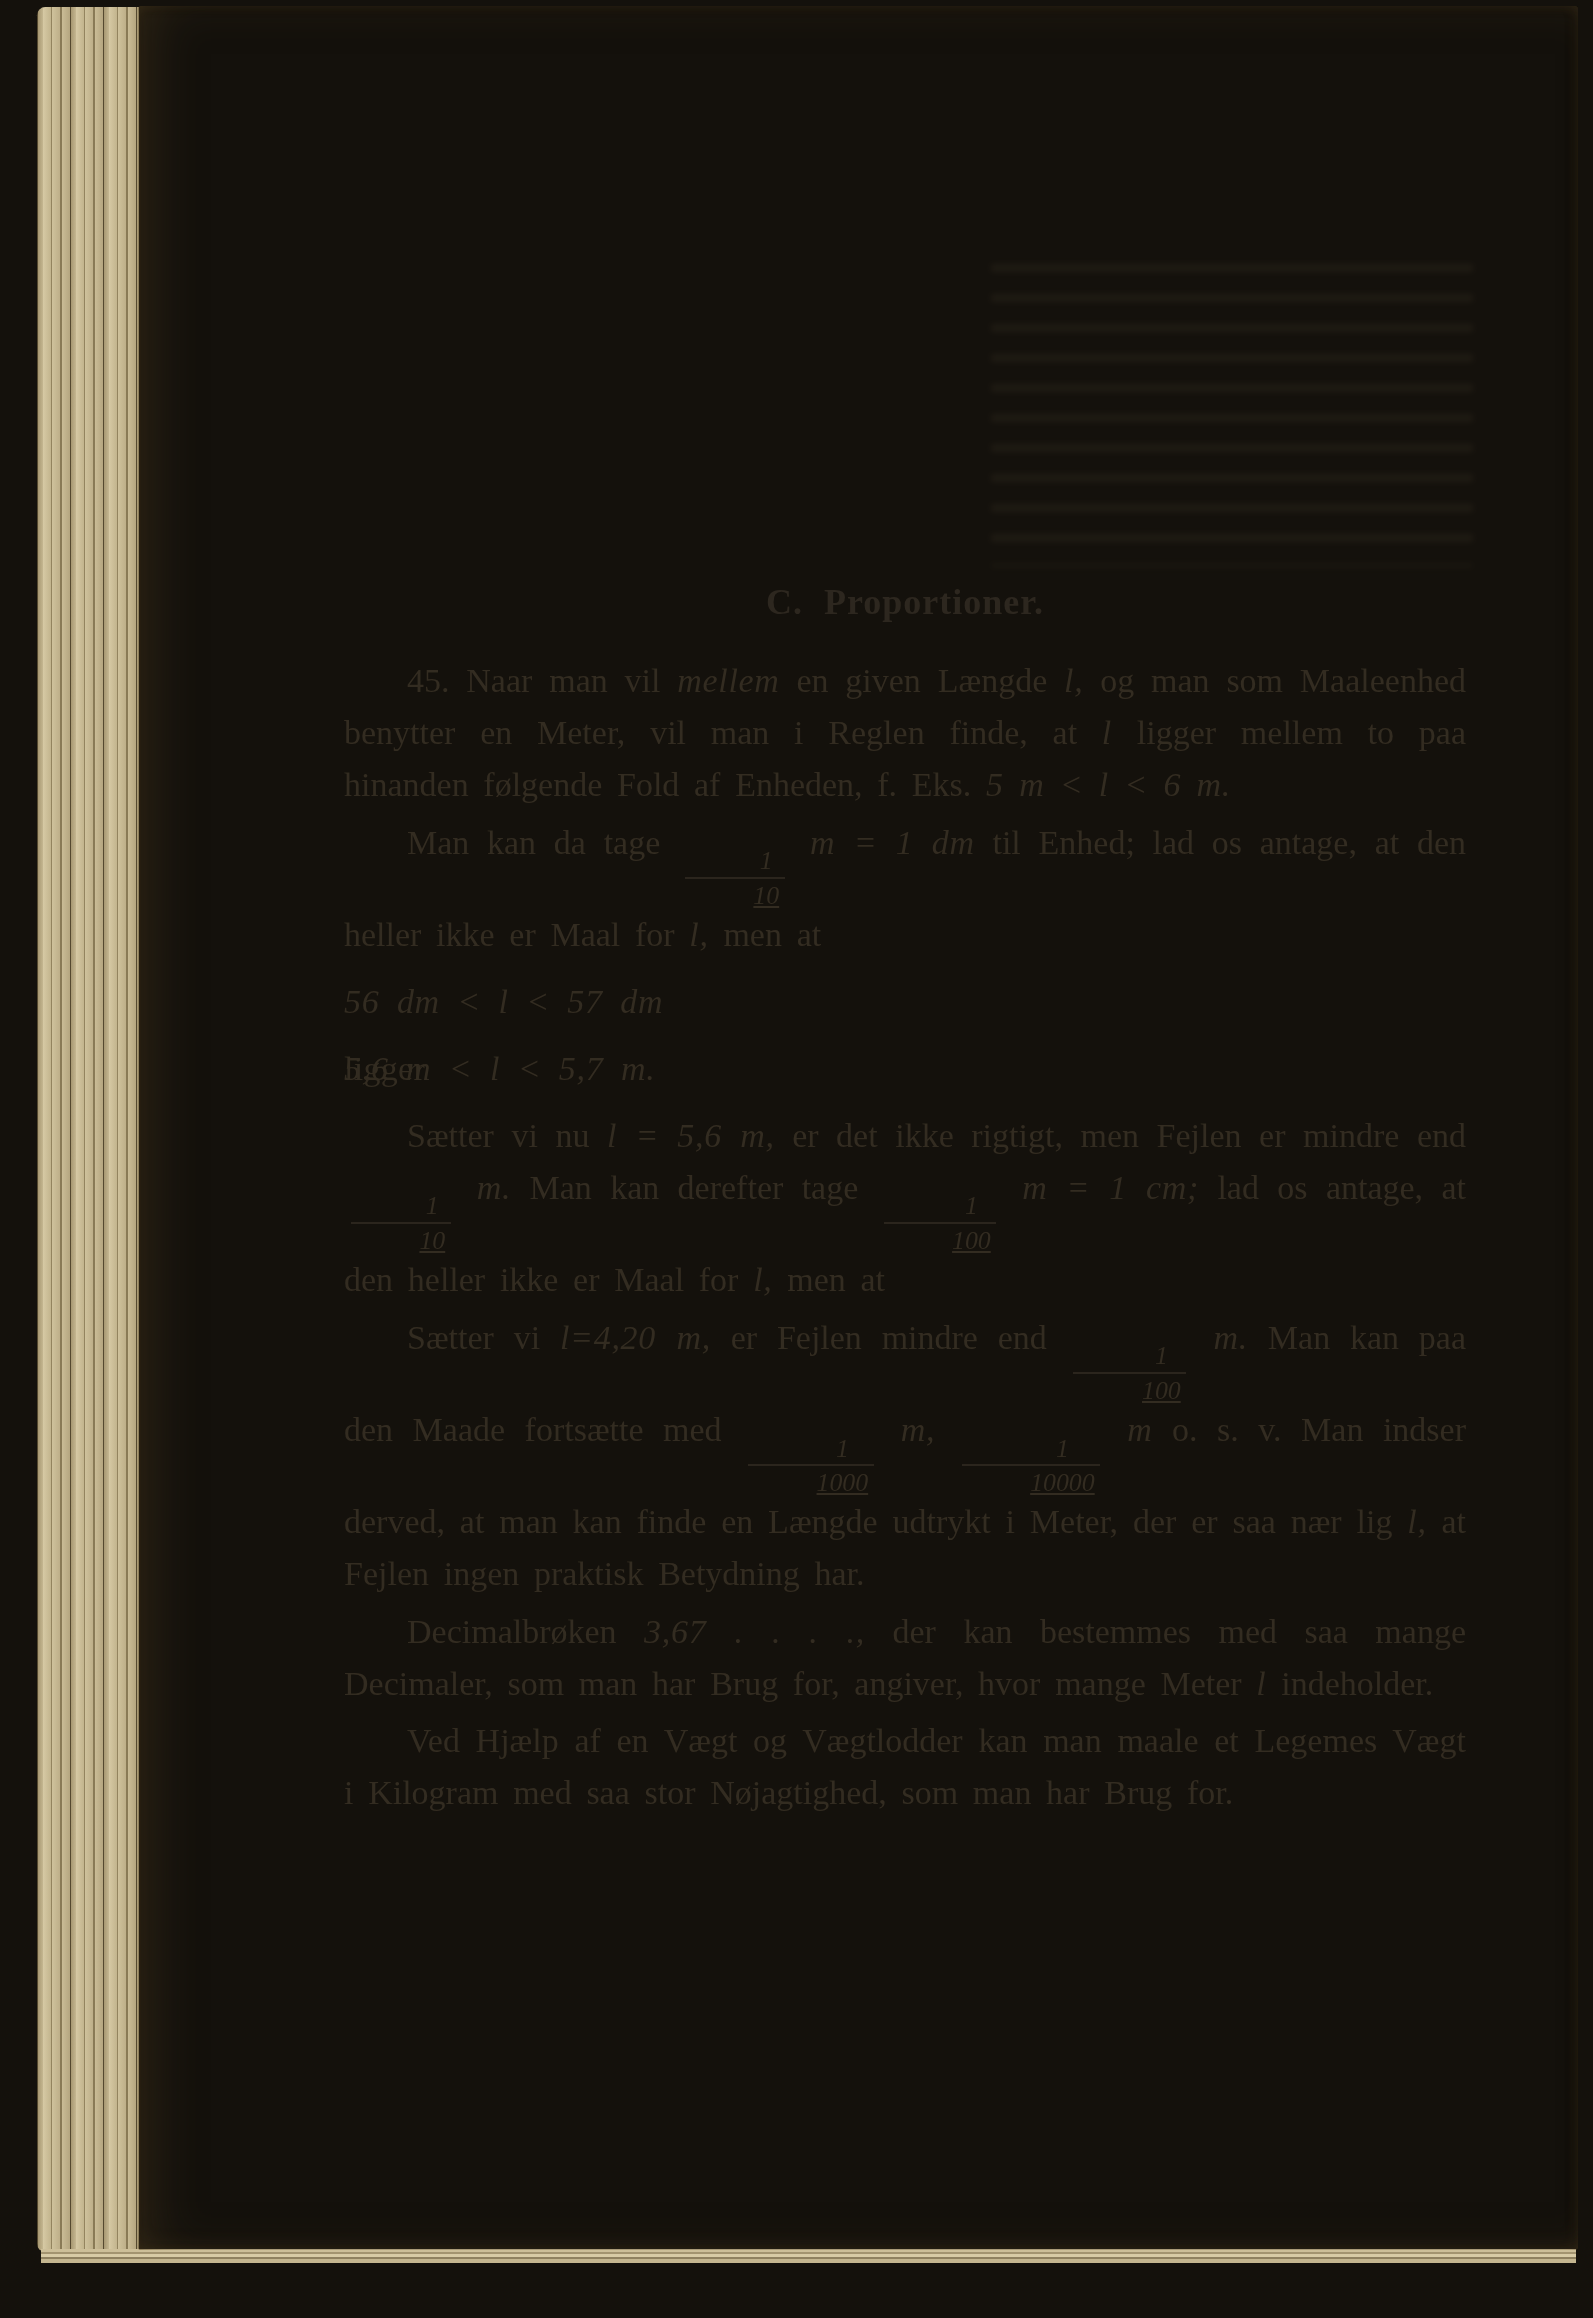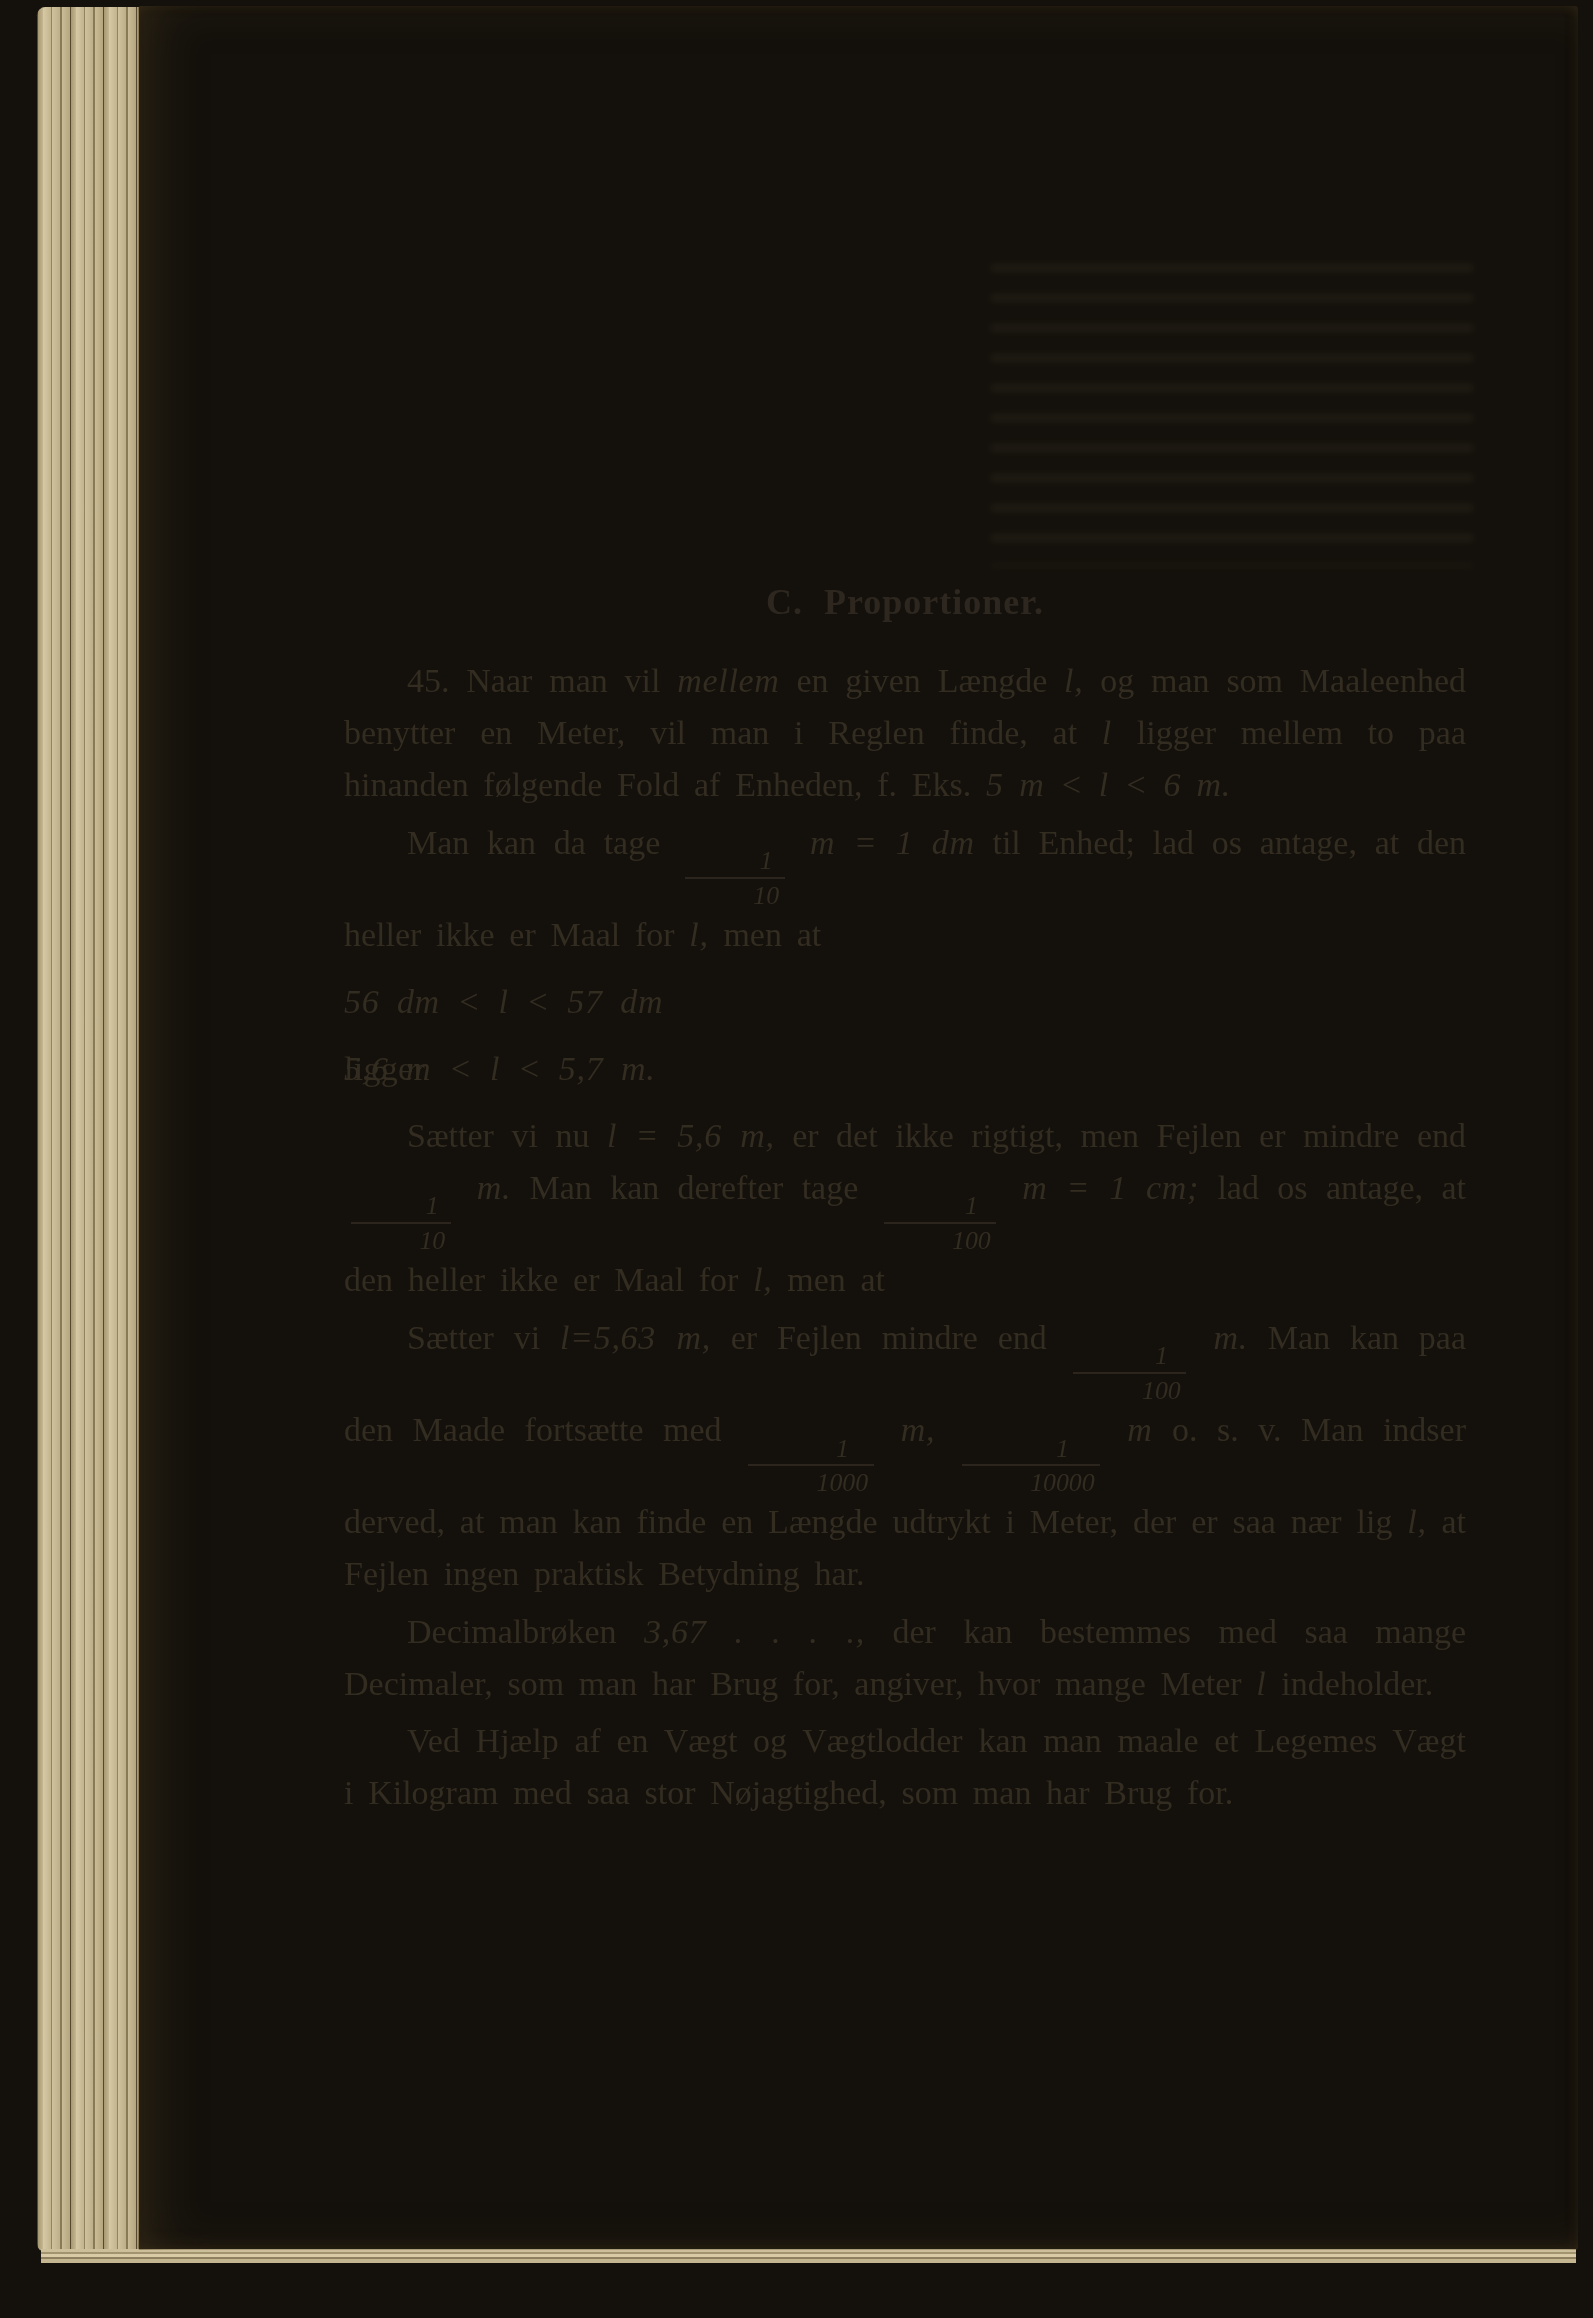--- a/index.html
+++ b/index.html
@@ -100,21 +100,21 @@
     display:inline-flex;
     flex-direction:column;
     align-items:center;
     font-style:italic;
     font-size:0.76em;
     line-height:1.05;
     vertical-align:-0.6em;
     margin:0 6.9px;
   }
   .frac .num { padding:0 5.5px 2.8px; }
-  .frac .den { border-top:2.1px solid rgba(46,40,31,0.9); padding:2.8px 5.5px 0; }
+  .frac .den { border-top:2.1px solid rgba(46,40,31,0.9); padding:2.8px 5.5px 0;text-decoration:underline; }
 </style>
 </head>
 <body>
 
 <div class="scene">
   <div class="page-edges"></div>
   <div class="bottom-edges"></div>
   <div class="page">
     <div class="show-through"></div>
     <div class="content">
@@ -127,21 +127,21 @@
             </span><i> m = 1 dm</i> til Enhed; lad os antage, at den heller ikke er Maal for <i>l,</i> men at</p>
           <div class="equation"><span class="eq-text">56 dm &lt; l &lt; 57 dm</span></div>
           <div class="equation"><span class="eq-label">ligger</span><span class="eq-text">5,6 m  &lt; l &lt; 5,7 m.</span></div>
           <p class="para">Sætter vi nu <i>l = 5,6 m,</i> er det ikke rigtigt, men Fejlen er mindre end <span class="frac">
               <span class="num">1</span>
               <span class="den">10</span>
             </span><i> m.</i> Man kan derefter tage <span class="frac">
               <span class="num">1</span>
               <span class="den">100</span>
             </span><i> m = 1 cm;</i> lad os antage, at den heller ikke er Maal for <i>l,</i> men at</p>
-          <p class="para">Sætter vi <i>l=5,63 m,</i> er Fejlen mindre end <span class="frac">
+          <p class="para">Sætter vi <i>l=4,20 m,</i> er Fejlen mindre end <span class="frac">
               <span class="num">1</span>
               <span class="den">100</span>
             </span><i> m.</i> Man kan paa den Maade fortsætte med <span class="frac">
               <span class="num">1</span>
               <span class="den">1000</span>
             </span><i> m,</i> <span class="frac">
               <span class="num">1</span>
               <span class="den">10000</span>
             </span><i> m</i> o. s. v. Man indser derved, at man kan finde en Længde udtrykt i Meter, der er saa nær lig <i>l,</i> at Fejlen ingen praktisk Betydning har.</p>
           <p class="para">Decimalbrøken <i>3,67 . . . .,</i> der kan bestemmes med saa mange Decimaler, som man har Brug for, angiver, hvor mange Meter <i>l</i> indeholder.</p>

